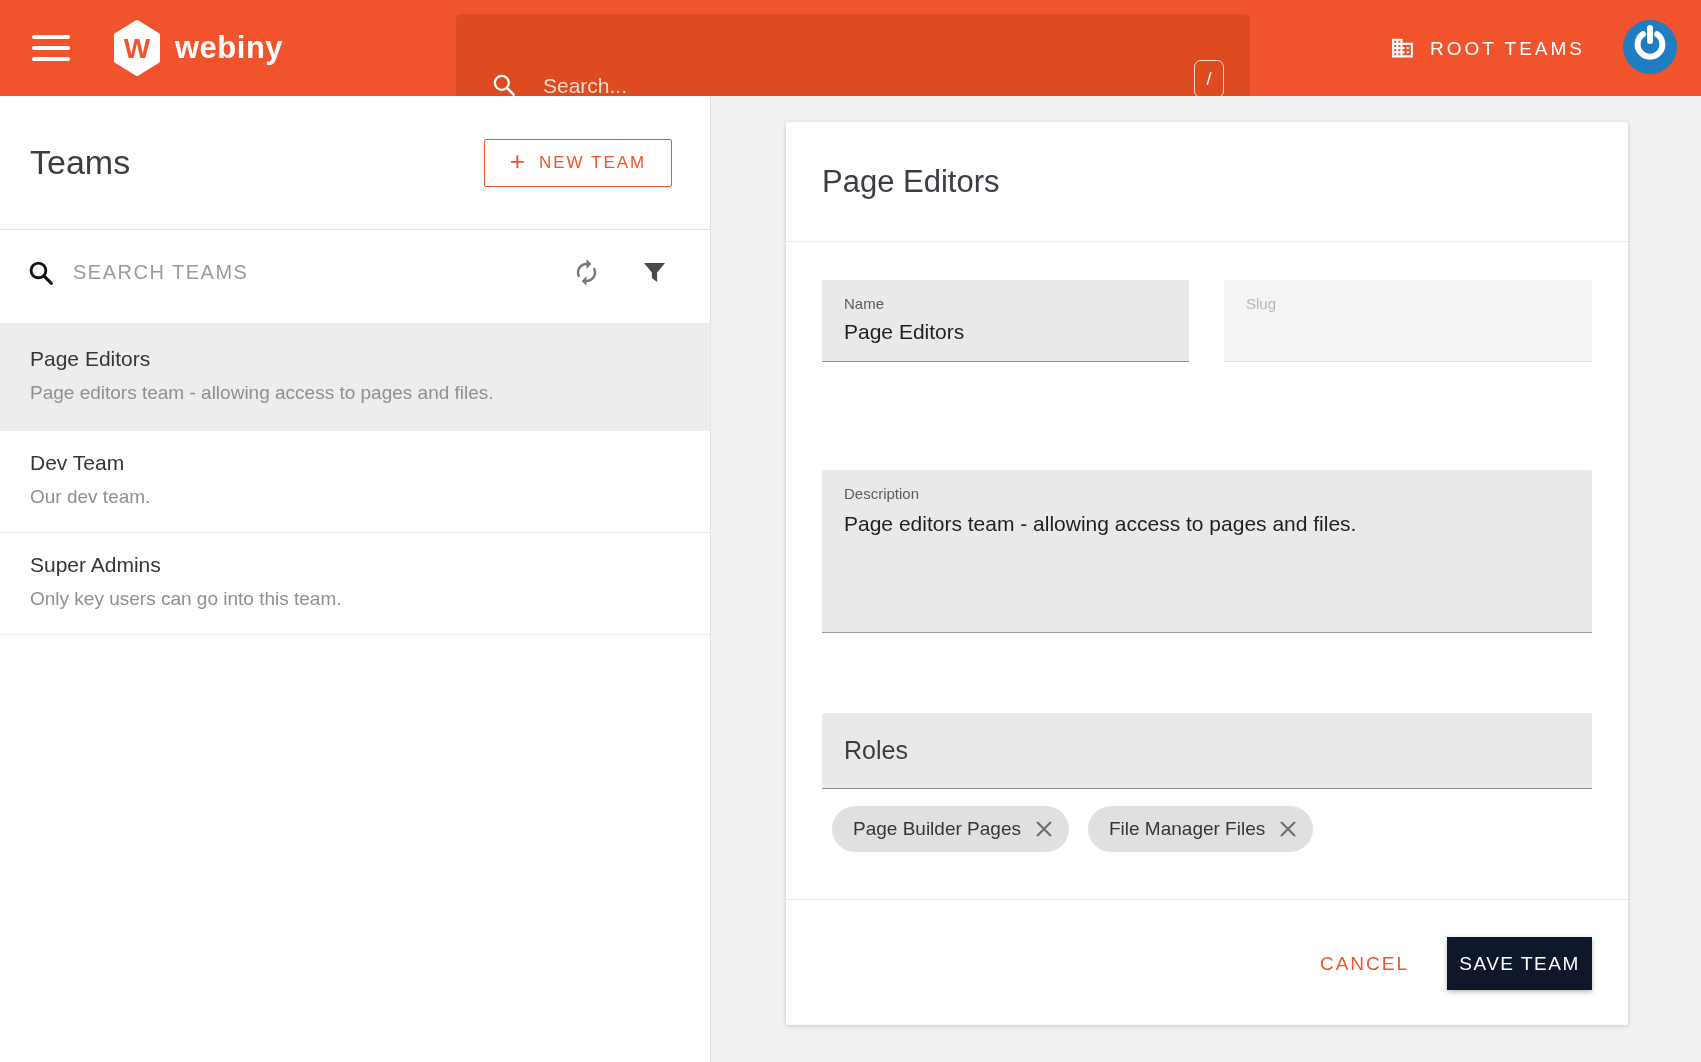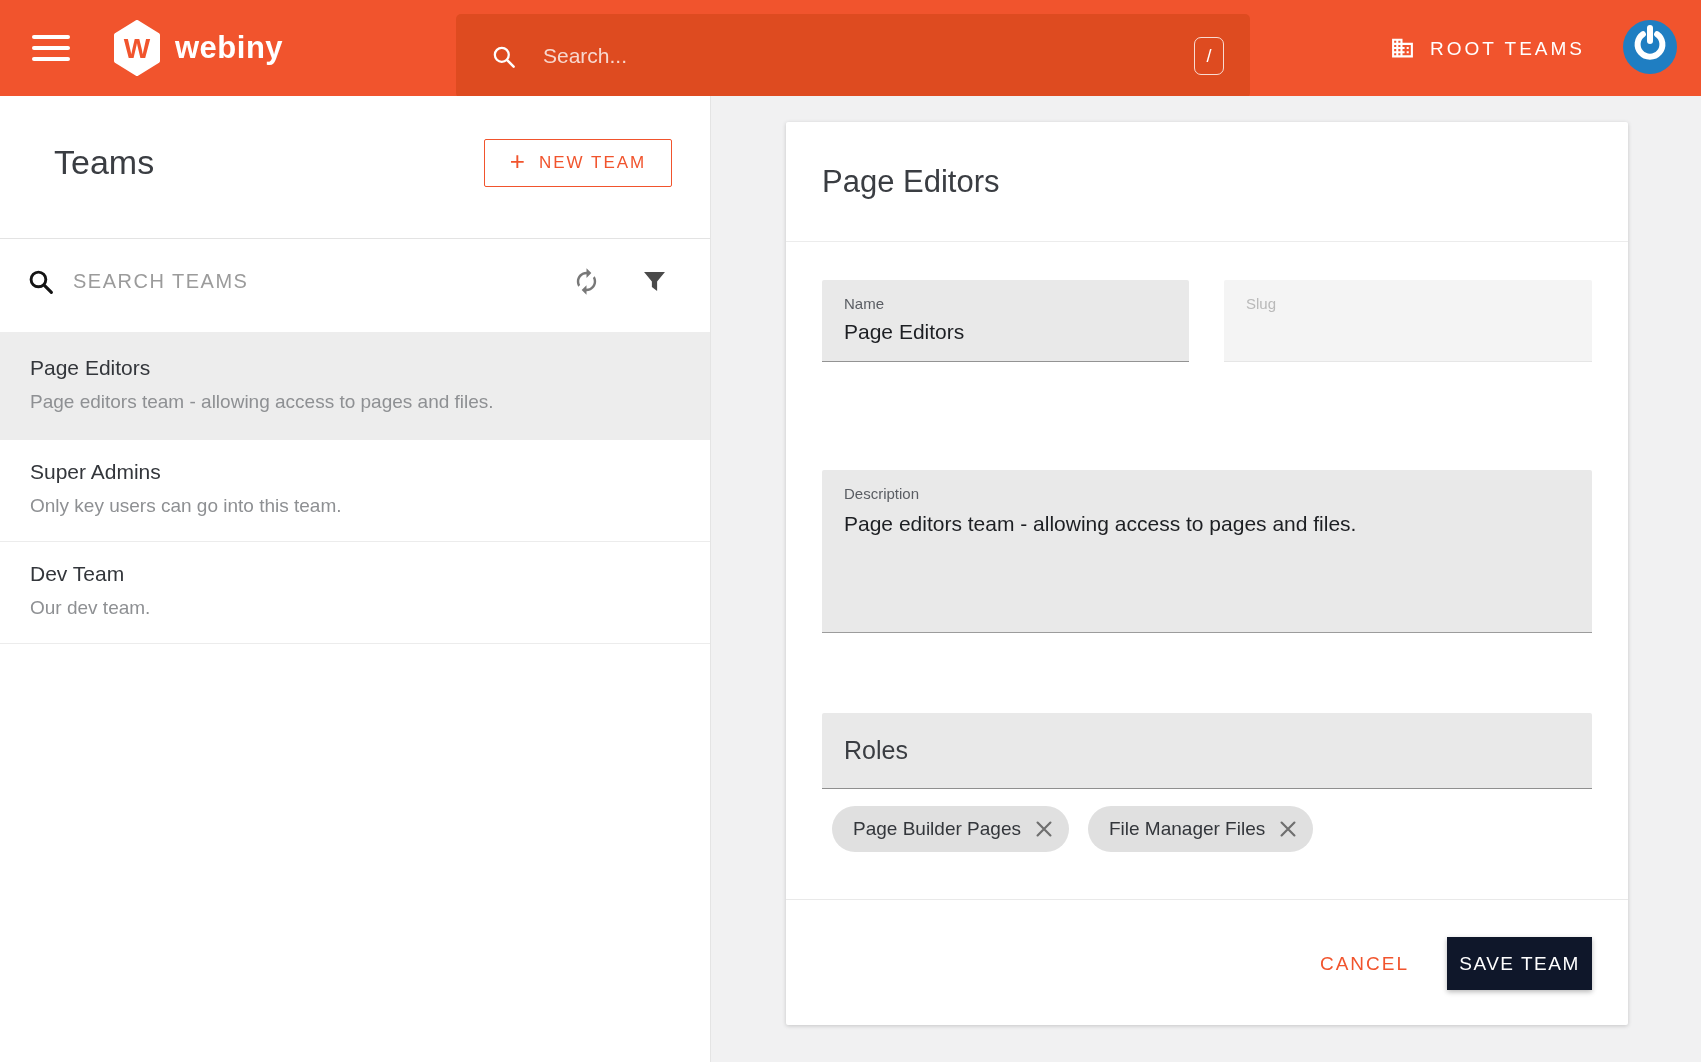--- a/index.html
+++ b/index.html
@@ -19,21 +19,21 @@
   .menu-btn {
     position:absolute; left:32px; top:50%; transform:translateY(-50%);
     width:40px; height:30px; display:flex; flex-direction:column;
     justify-content:space-between; background:none; border:none; cursor:pointer; padding:2px 0;
   }
   .menu-btn span { display:block; width:38px; height:4px; background:#fff; border-radius:2px; }
   .brand { position:absolute; left:112px; top:50%; transform:translateY(-50%); display:flex; align-items:center; }
   .brand-text { color:#fff; font-size:31px; font-weight:bold; margin-left:13px; letter-spacing:.5px; }
   .searchbar {
     position:absolute; left:456px; top:14px; width:794px; height:84px;
-    background:#DE4B20; border-radius:5px; display:flex; align-items:center; cursor:text;
+    background:#DE4B20; border-radius:5px; display:flex; align-items:flex-end; cursor:text;
   }
   .searchbar .mag { margin-left:34px; flex:none; }
   .searchbar .ph { color:rgba(255,255,255,.78); font-size:21px; margin-left:26px; }
   .slash-badge {
     margin-left:auto; margin-right:26px; width:30px; height:38px;
     border:1.5px solid rgba(255,255,255,.8); border-radius:7px;
     display:flex; align-items:center; justify-content:center;
     color:#fff; font-size:18px;
   }
   .tenant {
@@ -44,33 +44,32 @@
   .avatar { position:absolute; right:24px; top:20px; width:54px; height:54px; cursor:pointer; border-radius:50%; }
 
   
   .left-panel {
     position:absolute; top:96px; left:0; width:711px; height:966px;
     background:#fff; border-right:1px solid #e4e4e4;
   }
   .panel-head {
     height:133px; display:flex; align-items:center; justify-content:space-between;
     padding:0 38px 0 30px;
-    margin-left:24px;
   }
   .panel-title { font-size:34px; font-weight:normal; color:#3A3D42; }
   .new-team-btn {
     width:188px; height:48px; background:#fff; border:1px solid #F1542D; border-radius:2px;
     color:#F1542D; font-size:17px; letter-spacing:2px; cursor:pointer;
     display:flex; align-items:center; justify-content:center; gap:12px;
     font-family:inherit;
   }
   .new-team-btn .plus { font-size:26px; font-weight:normal; margin-top:-3px; }
   .search-row {
     height:94px; border-top:1px solid #e3e3e3;
-    display:flex; align-items:center; padding:0 44px 8px 26px;margin-top:9px;
+    display:flex; align-items:center; padding:0 44px 8px 26px;
   }
   .search-row .ph { color:#9B9B9B; font-size:20px; letter-spacing:1.5px; margin-left:18px; }
   .search-row .spacer { flex:1; }
   .icon-btn { background:none; border:none; cursor:pointer; display:flex; align-items:center; padding:0; }
   .refresh-btn { margin-right:42px; }
   .team-list { }
   .team-item { height:102px; padding:20px 30px 0 30px; cursor:pointer; background:#fff; }
   .team-item.selected { height:108px; padding-top:24px; background:#EDEDED; }
   .team-item + .team-item { border-top:0; }
   .team-item.b { border-bottom:1px solid #ececec; }
@@ -203,26 +202,26 @@
         </svg>
       </button>
     </div>
 
     <div class="team-list">
       <div class="team-item selected">
         <div class="t-name">Page Editors</div>
         <div class="t-desc">Page editors team - allowing access to pages and files.</div>
       </div>
       <div class="team-item b">
+        <div class="t-name">Dev Team</div>
+        <div class="t-desc">Our dev team.</div>
+      </div>
+      <div class="team-item b">
         <div class="t-name">Super Admins</div>
         <div class="t-desc">Only key users can go into this team.</div>
-      </div>
-      <div class="team-item b">
-        <div class="t-name">Dev Team</div>
-        <div class="t-desc">Our dev team.</div>
       </div>
     </div>
   </section>
 
   <section class="main">
     <div class="card">
       <div class="card-head">
         <h2 class="card-title">Page Editors</h2>
       </div>
 

